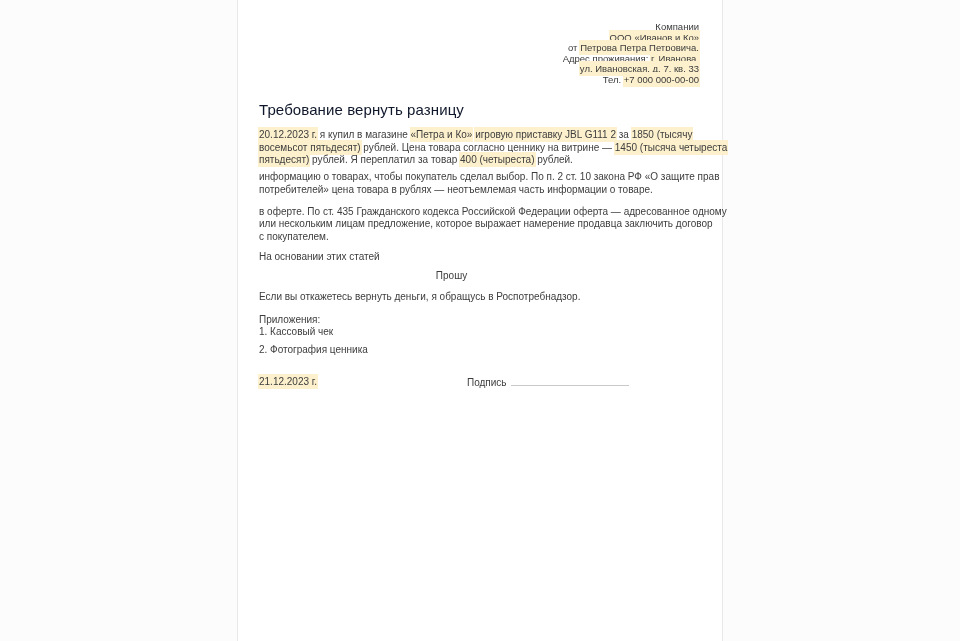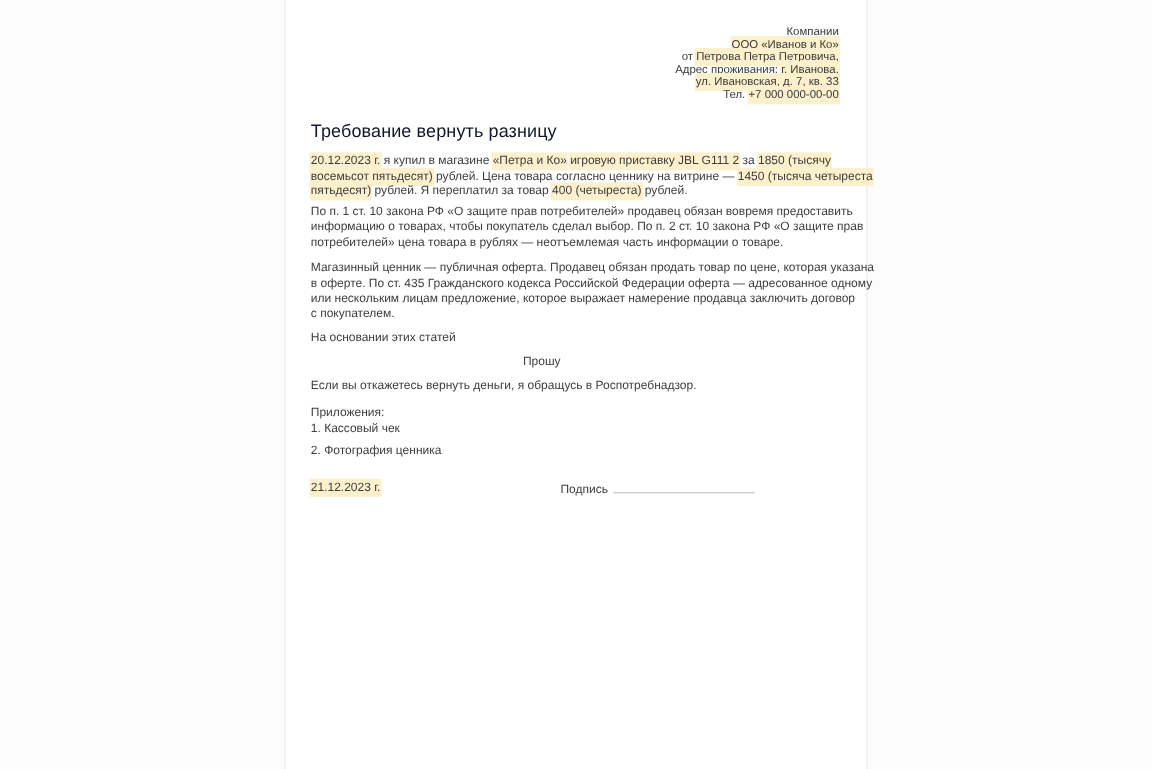--- a/index.html
+++ b/index.html
@@ -60,27 +60,25 @@
 
       <div class="title">Требование вернуть разницу</div>
 
       <div class="p p-purchase">
           <div class="line"><span class="hl">20.12.2023 г.</span><span> я купил в магазине </span><span class="hl">«Петра и Ко»</span><span> </span><span class="hl">игровую приставку JBL G111 2</span><span> за </span><span class="hl">1850 (тысячу</span></div>
           <div class="line"><span class="hl">восемьсот пятьдесят)</span><span> рублей. Цена товара согласно ценнику на витрине — </span><span class="hl">1450 (тысяча четыреста</span></div>
           <div class="line"><span class="hl">пятьдесят)</span><span> рублей. Я переплатил за товар </span><span class="hl">400 (четыреста)</span><span> рублей.</span></div>
         </div>
 
       <div class="p p-law">
-          <div class="line"><span>По п. 1 ст. 10 закона РФ «О защите прав потребителей» продавец обязан вовремя предоставить</span></div>
           <div class="line"><span>информацию о товарах, чтобы покупатель сделал выбор. По п. 2 ст. 10 закона РФ «О защите прав</span></div>
           <div class="line"><span>потребителей» цена товара в рублях — неотъемлемая часть информации о товаре.</span></div>
         </div>
 
       <div class="p p-offer">
-          <div class="line"><span>Магазинный ценник — публичная оферта. Продавец обязан продать товар по цене, которая указана</span></div>
           <div class="line"><span>в оферте. По ст. 435 Гражданского кодекса Российской Федерации оферта — адресованное одному</span></div>
           <div class="line"><span>или нескольким лицам предложение, которое выражает намерение продавца заключить договор</span></div>
           <div class="line"><span>с покупателем.</span></div>
         </div>
 
       <div class="p p-basis">На основании этих статей</div>
 
       <div class="p p-request-heading">Прошу</div>
 
 

